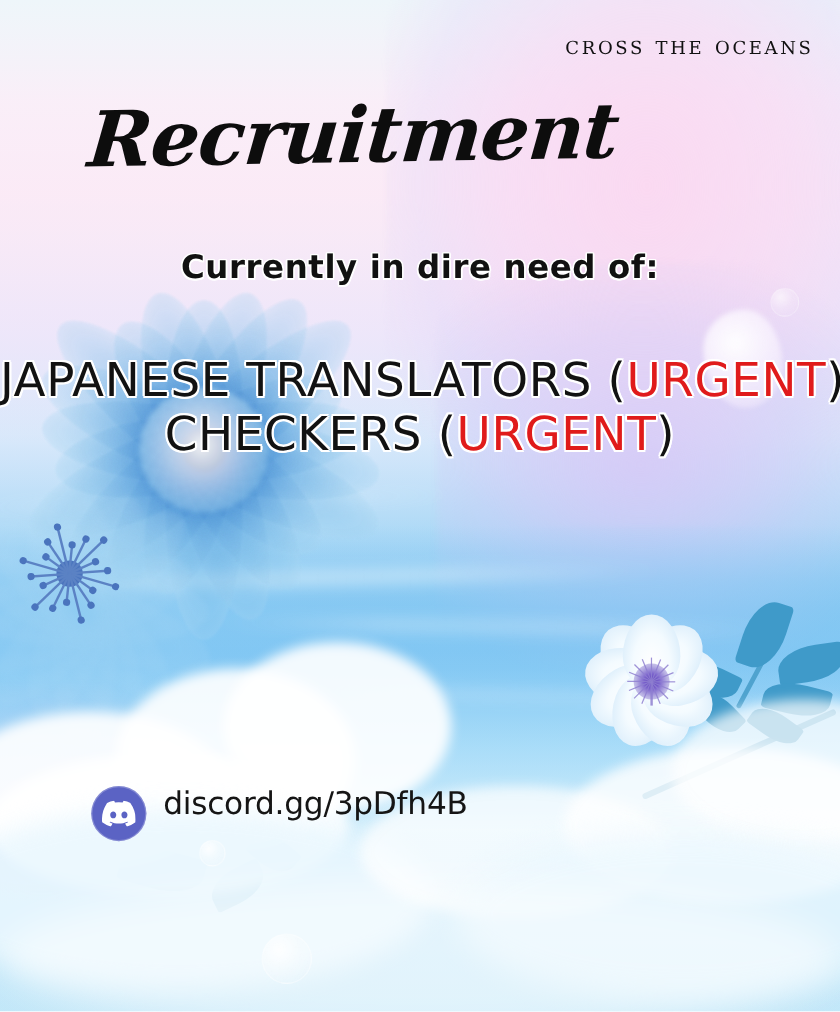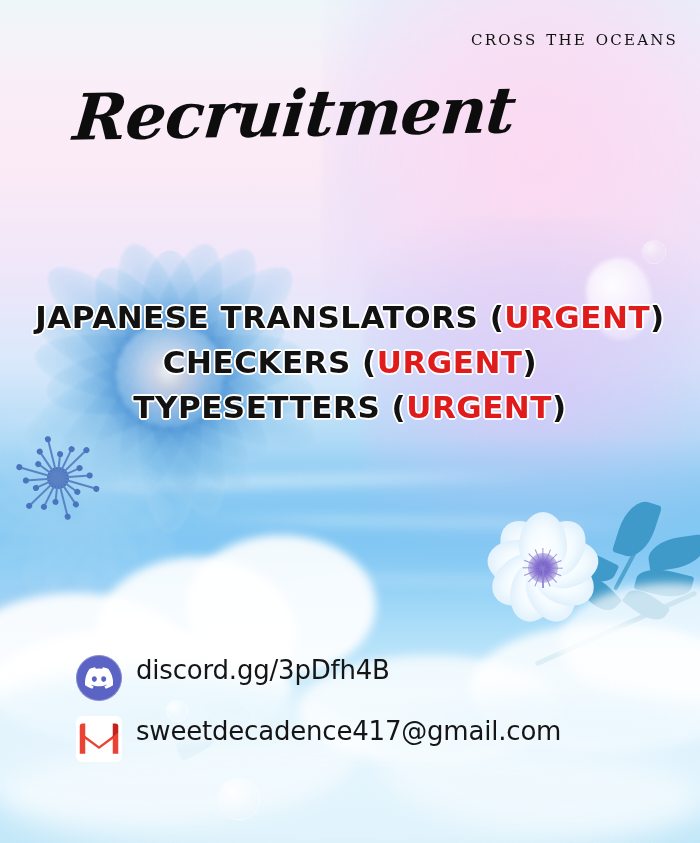--- a/index.html
+++ b/index.html
@@ -346,22 +346,22 @@
   }
 
   .roles {
     position: absolute;
     left: 0; right: 0;
     top: 295px;
     text-align: center;
   }
   .role-line {
     font-family: "DejaVu Sans", sans-serif;
-    font-weight: 700;
-    font-size: 31px;
+    font-weight: 400;
+    font-size: 39px;
     line-height: 45px;
     letter-spacing: 0.5px;
     color: #121212;
     white-space: nowrap;
     text-shadow:
       1.8px 0 0 #fff, -1.8px 0 0 #fff, 0 1.8px 0 #fff, 0 -1.8px 0 #fff,
       1.3px 1.3px 0 #fff, -1.3px -1.3px 0 #fff, 1.3px -1.3px 0 #fff, -1.3px 1.3px 0 #fff;
   }
   .role-urgent { color: #e01b1b; }
 
@@ -560,42 +560,31 @@
 
   <div class="bubble" style="left:166px; top:700px; width:20px; height:20px;"></div>
   <div class="bubble" style="left:218px; top:778px; width:40px; height:40px;"></div>
   <div class="bubble" style="left:586px; top:258px; width:66px; height:82px; border-radius:52% 48% 46% 54% / 40% 56% 44% 60%; background:radial-gradient(circle at 40% 34%, rgba(255,255,255,0.95) 0%, rgba(250,244,254,0.7) 50%, rgba(246,236,252,0.3) 100%); border:none; filter:blur(2px);"></div>
   <div class="bubble" style="left:642px; top:240px; width:22px; height:22px; opacity:.7;"></div>
 
   <div class="brand">Cross the Oceans</div>
 
   <div class="title">Recruitment</div>
 
+  <div class="subtitle">Currently in dire need of:</div>
 
   <div class="roles" id="roles-list">
       <div class="role-line"><span>JAPANESE TRANSLATORS </span><span>(</span><span class="role-urgent">URGENT</span><span>)</span></div>
       <div class="role-line"><span>CHECKERS </span><span>(</span><span class="role-urgent">URGENT</span><span>)</span></div>
-      <div class="role-line"><span>TYPESETTERS </span><span>(</span><span class="role-urgent">URGENT</span><span>)</span></div>
     </div>
 
 
   <div class="contact-row discord">
     <span class="icon-discord">
       <svg width="28" height="22" viewBox="0 0 71 55" aria-hidden="true">
         <path fill="#ffffff" d="M60.1 4.9A58.5 58.5 0 0 0 45.6.4a.2.2 0 0 0-.2.1c-.6 1.1-1.3 2.6-1.8 3.7a54 54 0 0 0-16.2 0c-.5-1.2-1.2-2.6-1.9-3.7a.2.2 0 0 0-.2-.1c-5 .9-9.9 2.4-14.5 4.5a.2.2 0 0 0-.1.1C1.6 18.8-1 32.3.3 45.6a.2.2 0 0 0 .1.2 58.8 58.8 0 0 0 17.8 9 .2.2 0 0 0 .2-.1c1.4-1.9 2.6-3.9 3.6-6a.2.2 0 0 0-.1-.3c-2-.7-3.8-1.6-5.6-2.6a.2.2 0 0 1 0-.4l1.1-.9a.2.2 0 0 1 .2 0c11.7 5.4 24.4 5.4 36 0a.2.2 0 0 1 .2 0l1.1.9a.2.2 0 0 1 0 .4c-1.8 1-3.7 1.9-5.7 2.6a.2.2 0 0 0-.1.3c1 2.1 2.3 4.1 3.6 6a.2.2 0 0 0 .2.1 58.6 58.6 0 0 0 17.9-9 .2.2 0 0 0 .1-.2c1.5-15.3-2.6-28.7-11-40.6a.2.2 0 0 0-.1-.1zM23.7 37.5c-3.5 0-6.4-3.2-6.4-7.2s2.8-7.2 6.4-7.2c3.6 0 6.5 3.3 6.4 7.2 0 4-2.8 7.2-6.4 7.2zm23.7 0c-3.5 0-6.4-3.2-6.4-7.2s2.8-7.2 6.4-7.2c3.6 0 6.5 3.3 6.4 7.2 0 4-2.8 7.2-6.4 7.2z"></path>
       </svg>
     </span>
     <span class="contact-text">discord.gg/3pDfh4B</span>
   </div>
 
-  <div class="contact-row gmail">
-    <span class="icon-gmail">
-      <svg width="44" height="34" viewBox="0 0 48 36" aria-hidden="true">
-        <rect x="0" y="0" width="48" height="36" rx="3" fill="#ffffff"></rect>
-        <path fill="#ea4335" d="M3 34 V10 L24 26 L45 10 V34 H39 V18 L24 29 L9 18 V34 Z"></path>
-        <path fill="#ea4335" d="M3 4 A3 3 0 0 1 6 1 L9 1 L9 16 L3 11 Z"></path>
-        <path fill="#c5221f" d="M45 4 A3 3 0 0 0 42 1 L39 1 L39 16 L45 11 Z"></path>
-      </svg>
-    </span>
-    <span class="contact-text">sweetdecadence417@gmail.com</span>
-  </div>
 
 </div>
 
 </body></html>

